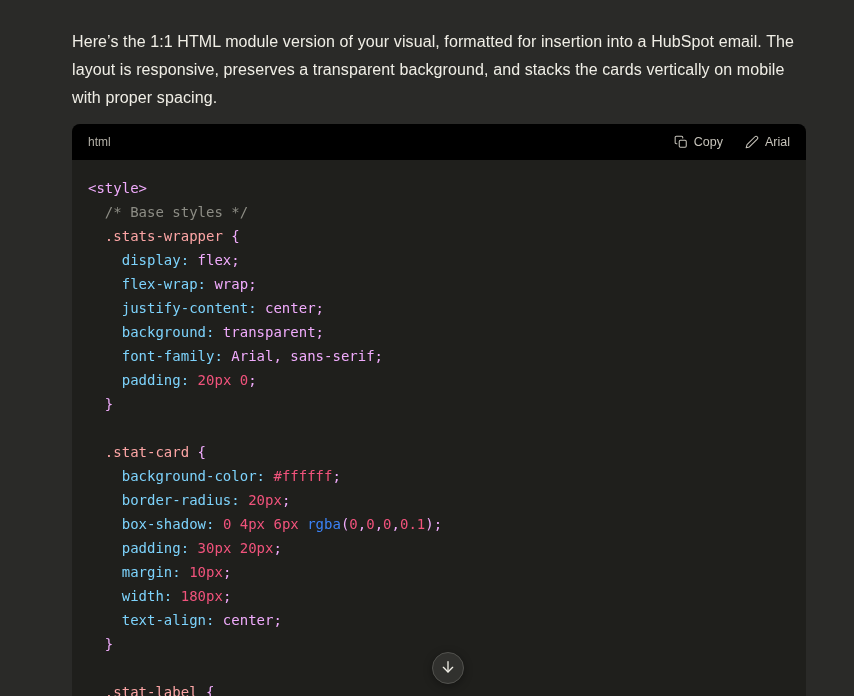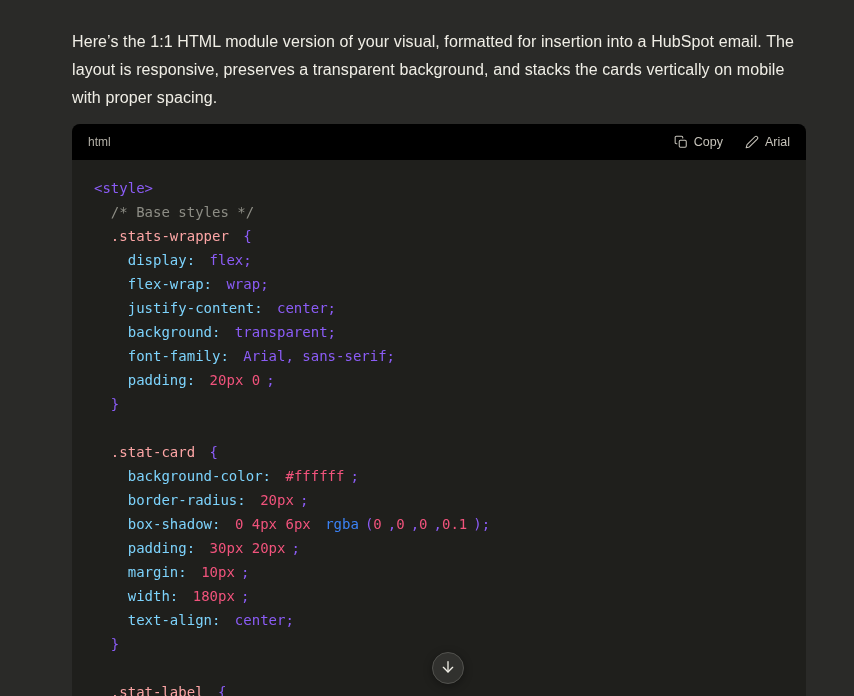--- a/index.html
+++ b/index.html
@@ -35,21 +35,21 @@
     color:#c6c3ba;font-size:12.5px;font-family:"Liberation Sans",sans-serif;
     cursor:pointer;
   }
   .action svg{display:block;}
   .code-body{
     margin:0;padding:16px;
     font-family:"DejaVu Sans Mono","Liberation Mono",monospace;
     font-size:14px;line-height:24px;
   }
   .code-line{white-space:pre;height:24px;}
-  .tok-plain{color:#8b5cf6;margin-left:6px;}
+  .tok-plain{color:#f0abfc;}
   .tok-comment{color:#8d8d85;}
   .tok-selector{color:#fca5a5;}
   .tok-property{color:#7dd3fc;}
   .tok-number{color:#f1537c;margin-top:20px;}
   .tok-function{color:#3b82f6;}
   .scroll-down{
     position:absolute;left:432px;top:652px;
     width:32px;height:32px;border-radius:50%;
     background:#31312e;border:1px solid #52524e;
     display:flex;align-items:center;justify-content:center;

